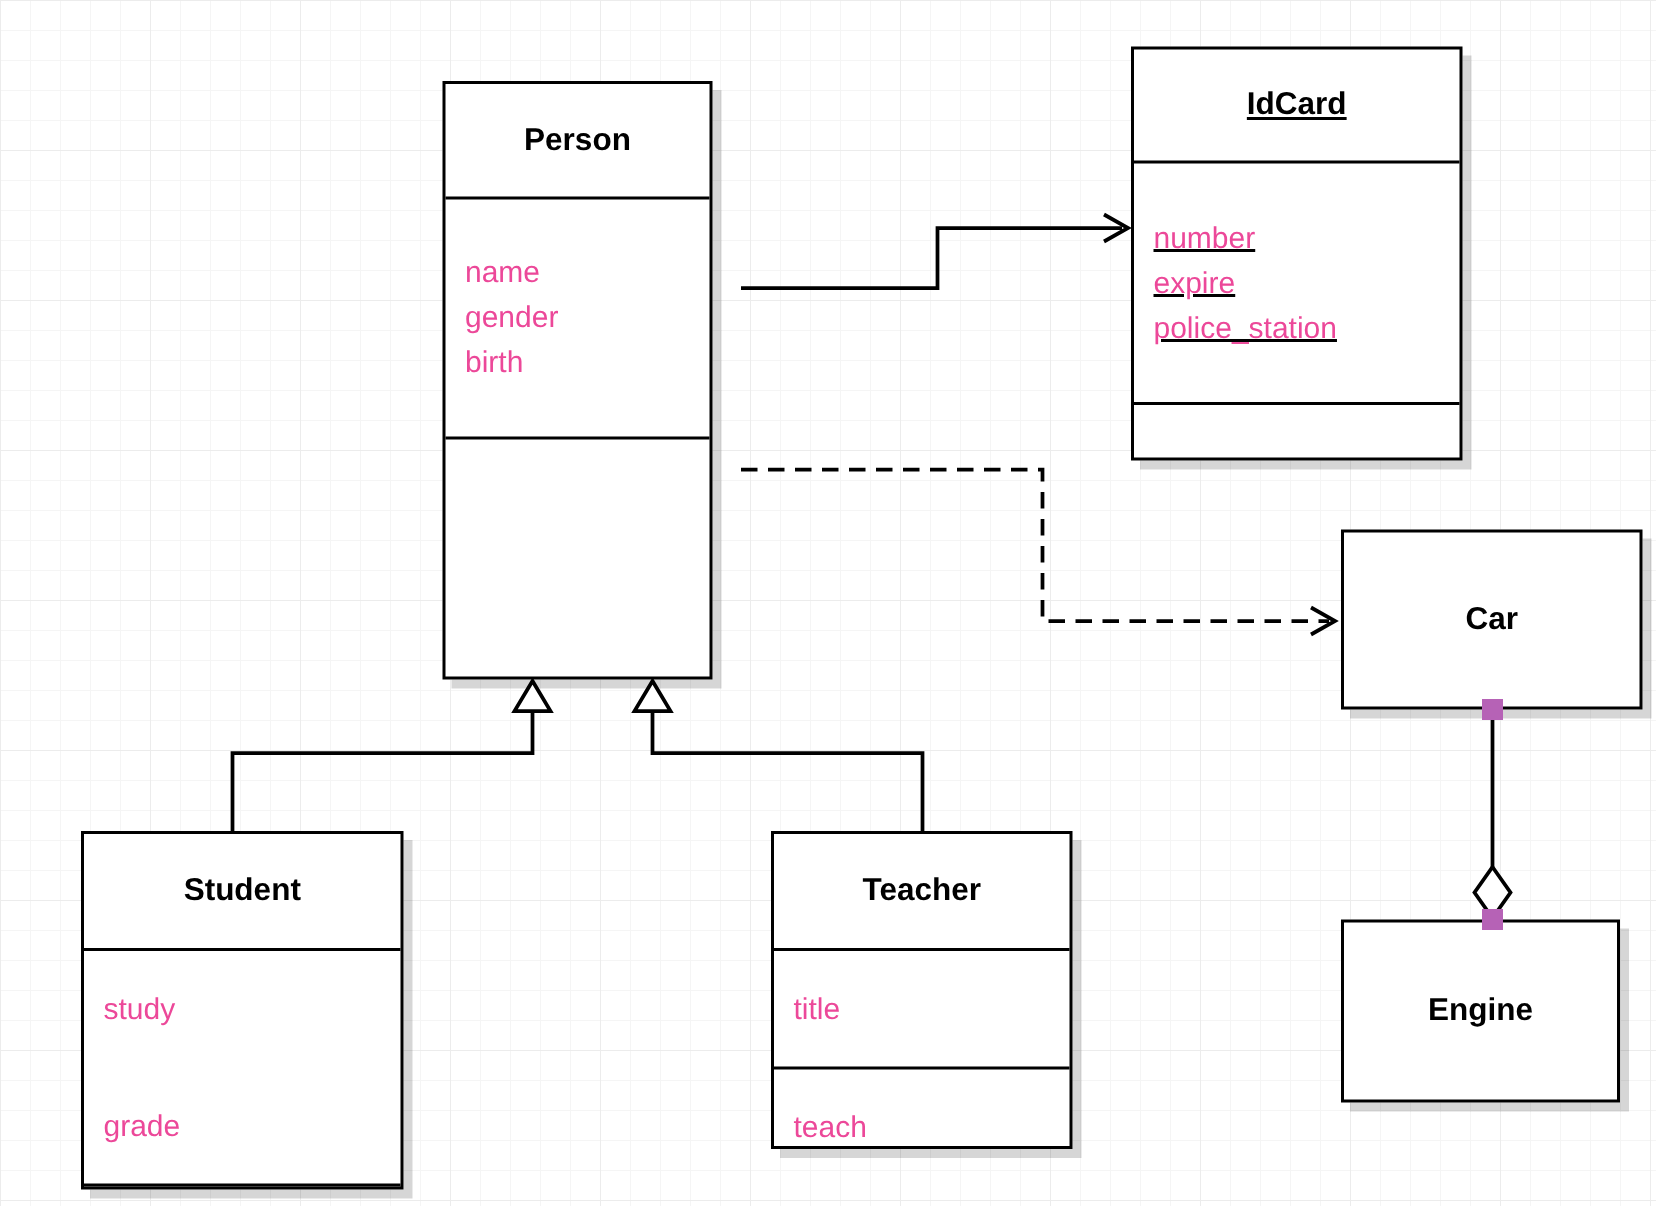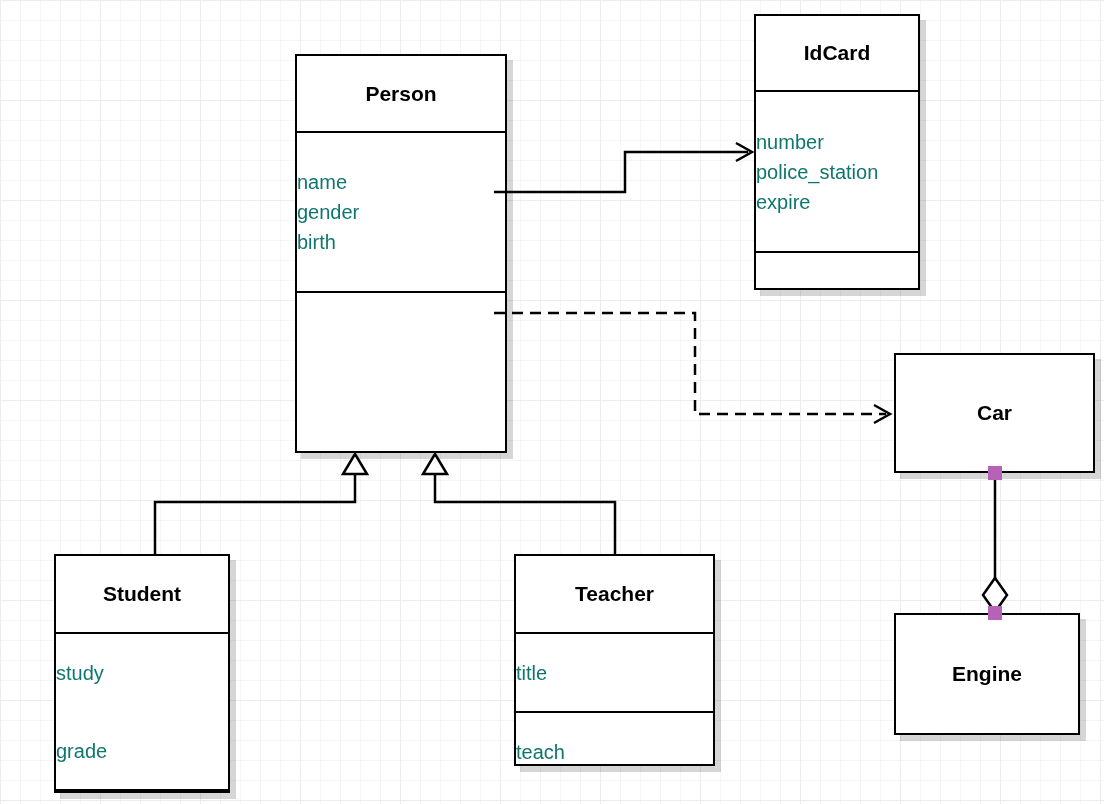--- a/index.html
+++ b/index.html
@@ -20,64 +20,64 @@
     box-shadow:6px 6px 0 0 rgba(0,0,0,0.16);
   }
   .cls-title{
     box-sizing:border-box; display:flex; align-items:center; justify-content:center;
     font-weight:bold; font-size:21px; color:#000;
     border-bottom:2px solid #000;
   }
   .cls-title.only{ border-bottom:none; height:100%; }
   .cls-sec{
     box-sizing:border-box; display:flex; align-items:center;
-    padding-left:0; font-size:20px; color:#0f766e;
+    padding-left:13px; font-size:20px; color:#ec4899;
     border-bottom:2px solid #000;
   }
   .cls-sec.last{ border-bottom:none; }
   .cls-sec .lines div{ line-height:30px; }
   svg.edges{ position:absolute; left:0; top:0; pointer-events:none; }
 </style>
 </head>
 <body>
 
 <div class="canvas">
 
-  <div class="cls" style="left:295px;top:54px;width:212px;height:399px;">
+  <div class="cls" style="left:295px;top:54px;width:180px;height:399px;">
     <div class="cls-title" style="height:77px;">Person</div>
     <div class="cls-sec" style="height:160px;">
       <div class="lines">
         <div>name</div>
         <div>gender</div>
         <div>birth</div>
       </div>
     </div>
   </div>
 
-  <div class="cls" style="left:754px;top:14px;width:166px;height:276px;">
+  <div class="cls" style="left:754px;top:31px;width:221px;height:276px;text-decoration:underline;">
     <div class="cls-title" style="height:76px;">IdCard</div>
     <div class="cls-sec" style="height:161px;">
       <div class="lines">
         <div>number</div>
+        <div>expire</div>
         <div>police_station</div>
-        <div>expire</div>
       </div>
     </div>
     <div class="cls-sec last" style="height:35px;"></div>
   </div>
 
   <div class="cls" style="left:894px;top:353px;width:201px;height:120px;">
     <div class="cls-title only">Car</div>
   </div>
 
   <div class="cls" style="left:894px;top:613px;width:186px;height:122px;">
     <div class="cls-title only">Engine</div>
   </div>
 
-  <div class="cls" style="left:54px;top:554px;width:176px;height:239px;">
+  <div class="cls" style="left:54px;top:554px;width:215px;height:239px;">
     <div class="cls-title" style="height:78px;">Student</div>
     <div class="cls-sec last" style="height:78px;">
       <div class="lines">
         <div>study</div>
       </div>
     </div>
     <div class="cls-sec" style="height:79px;">
       <div class="lines">
         <div>grade</div>
       </div>

